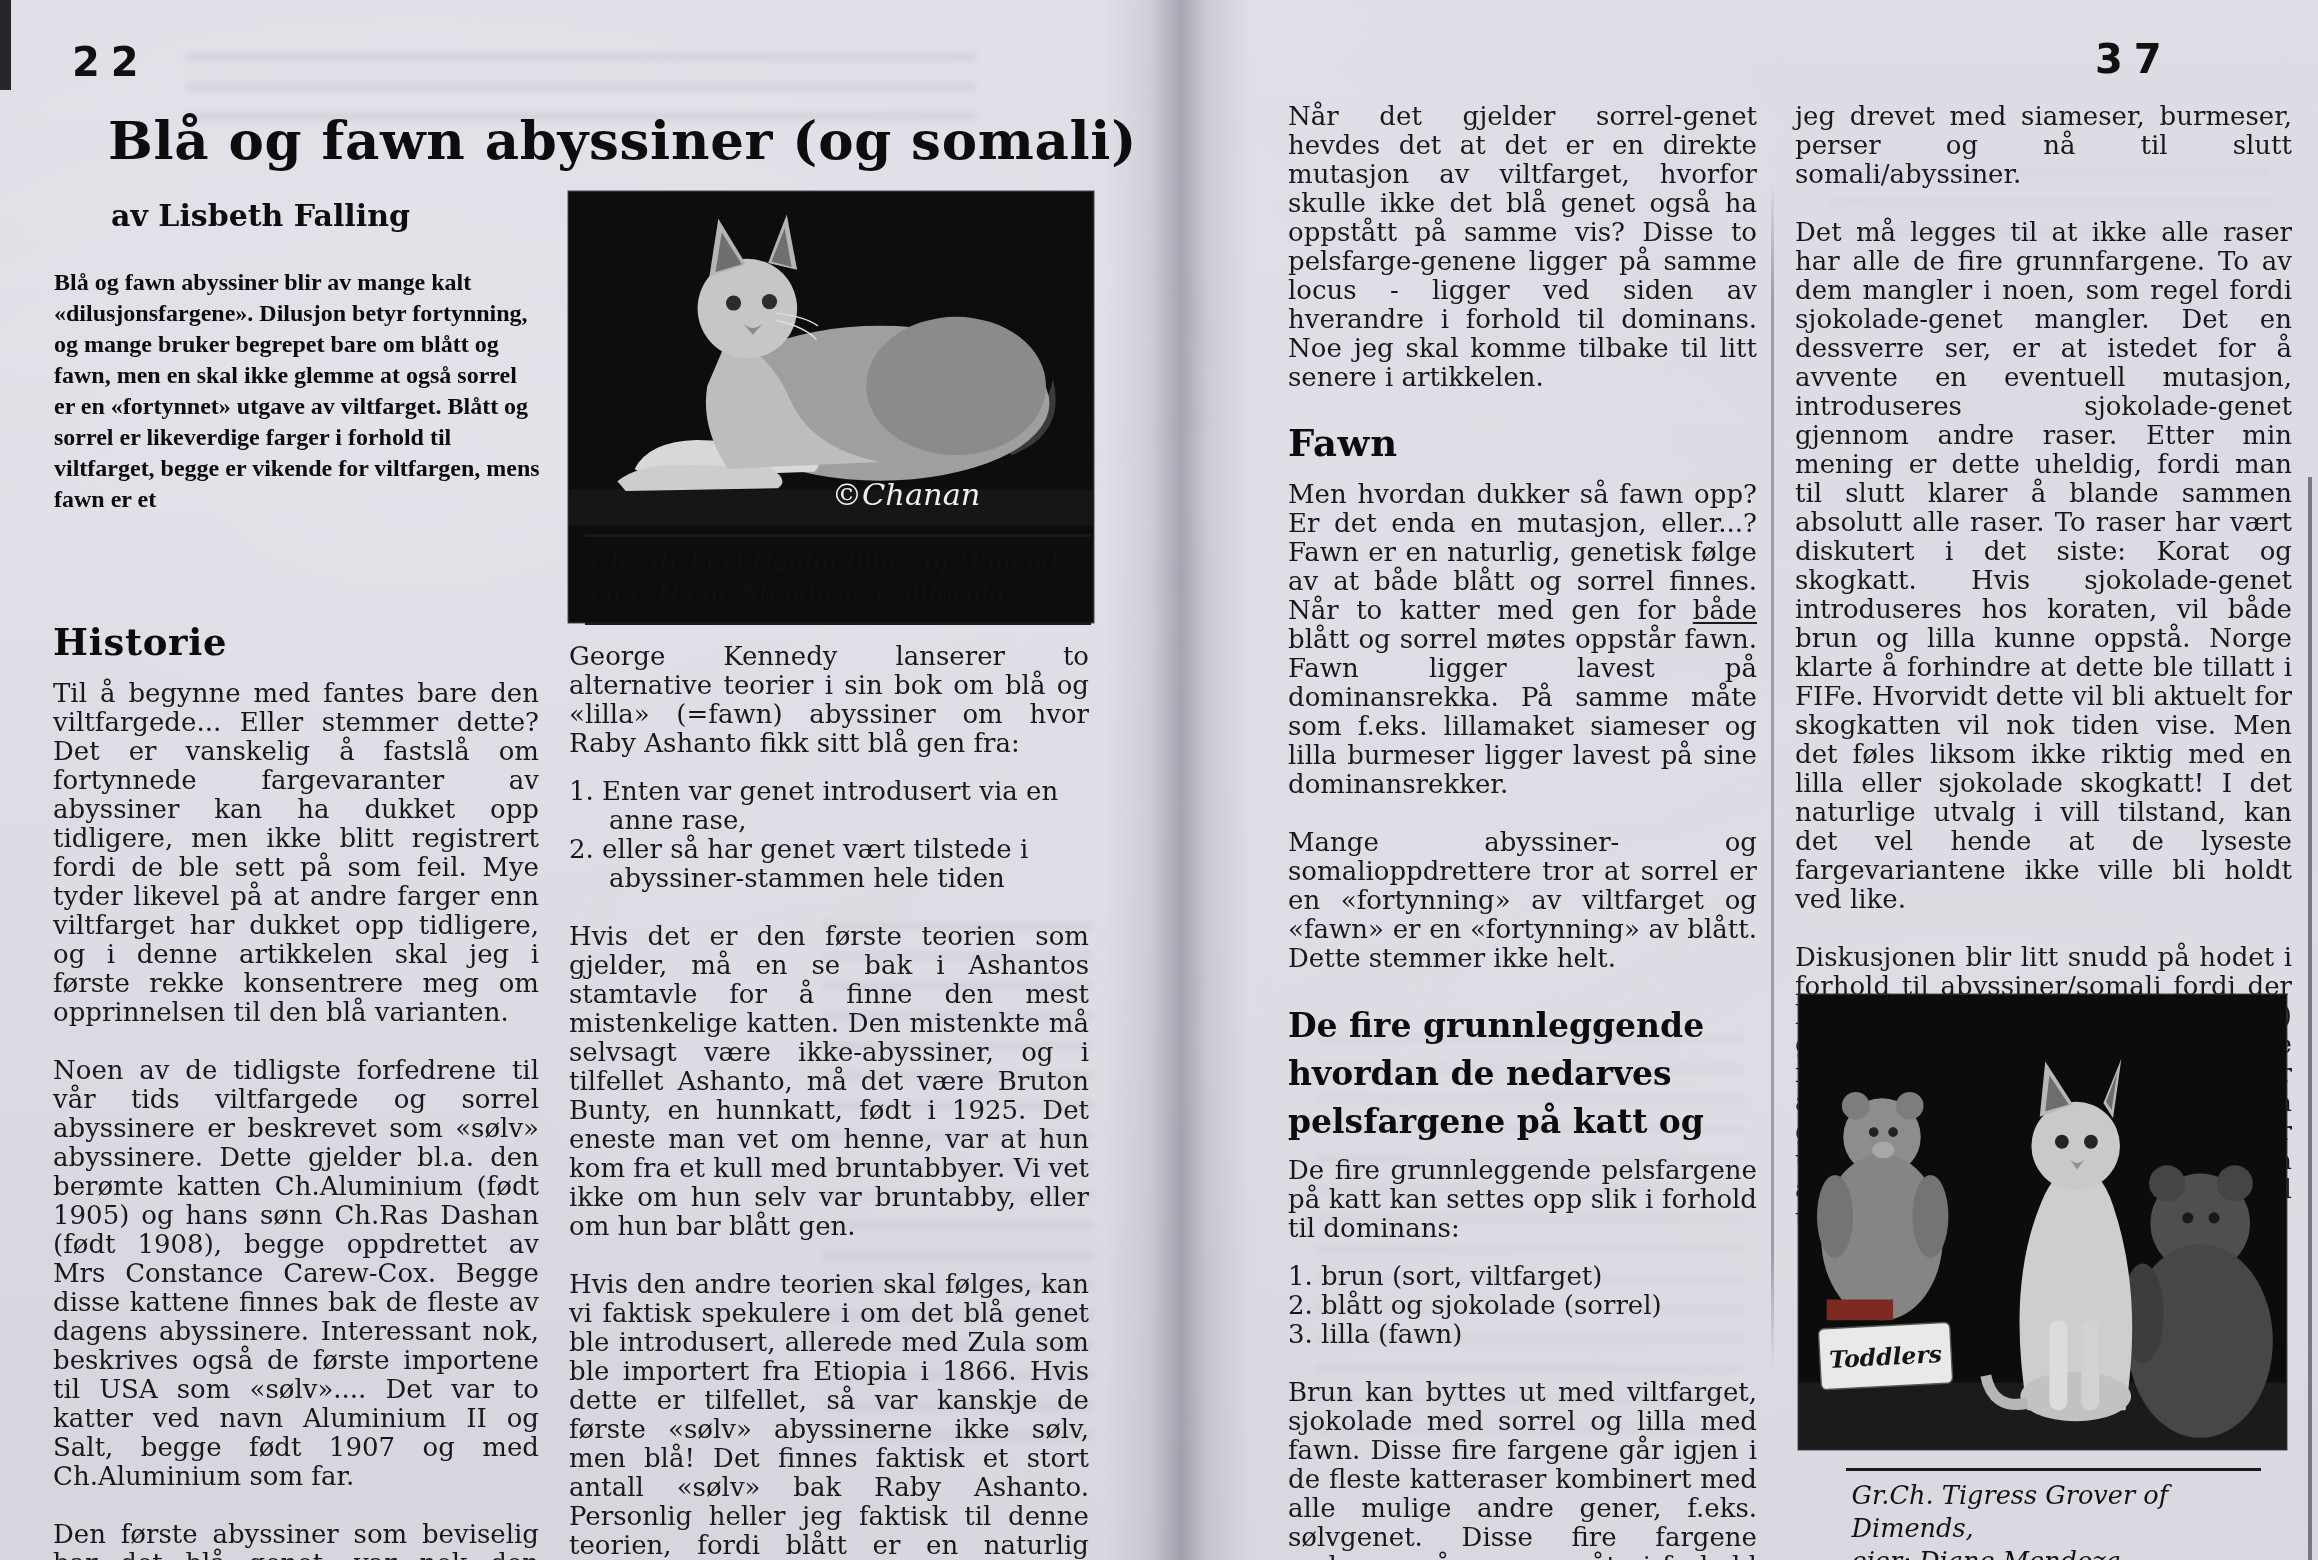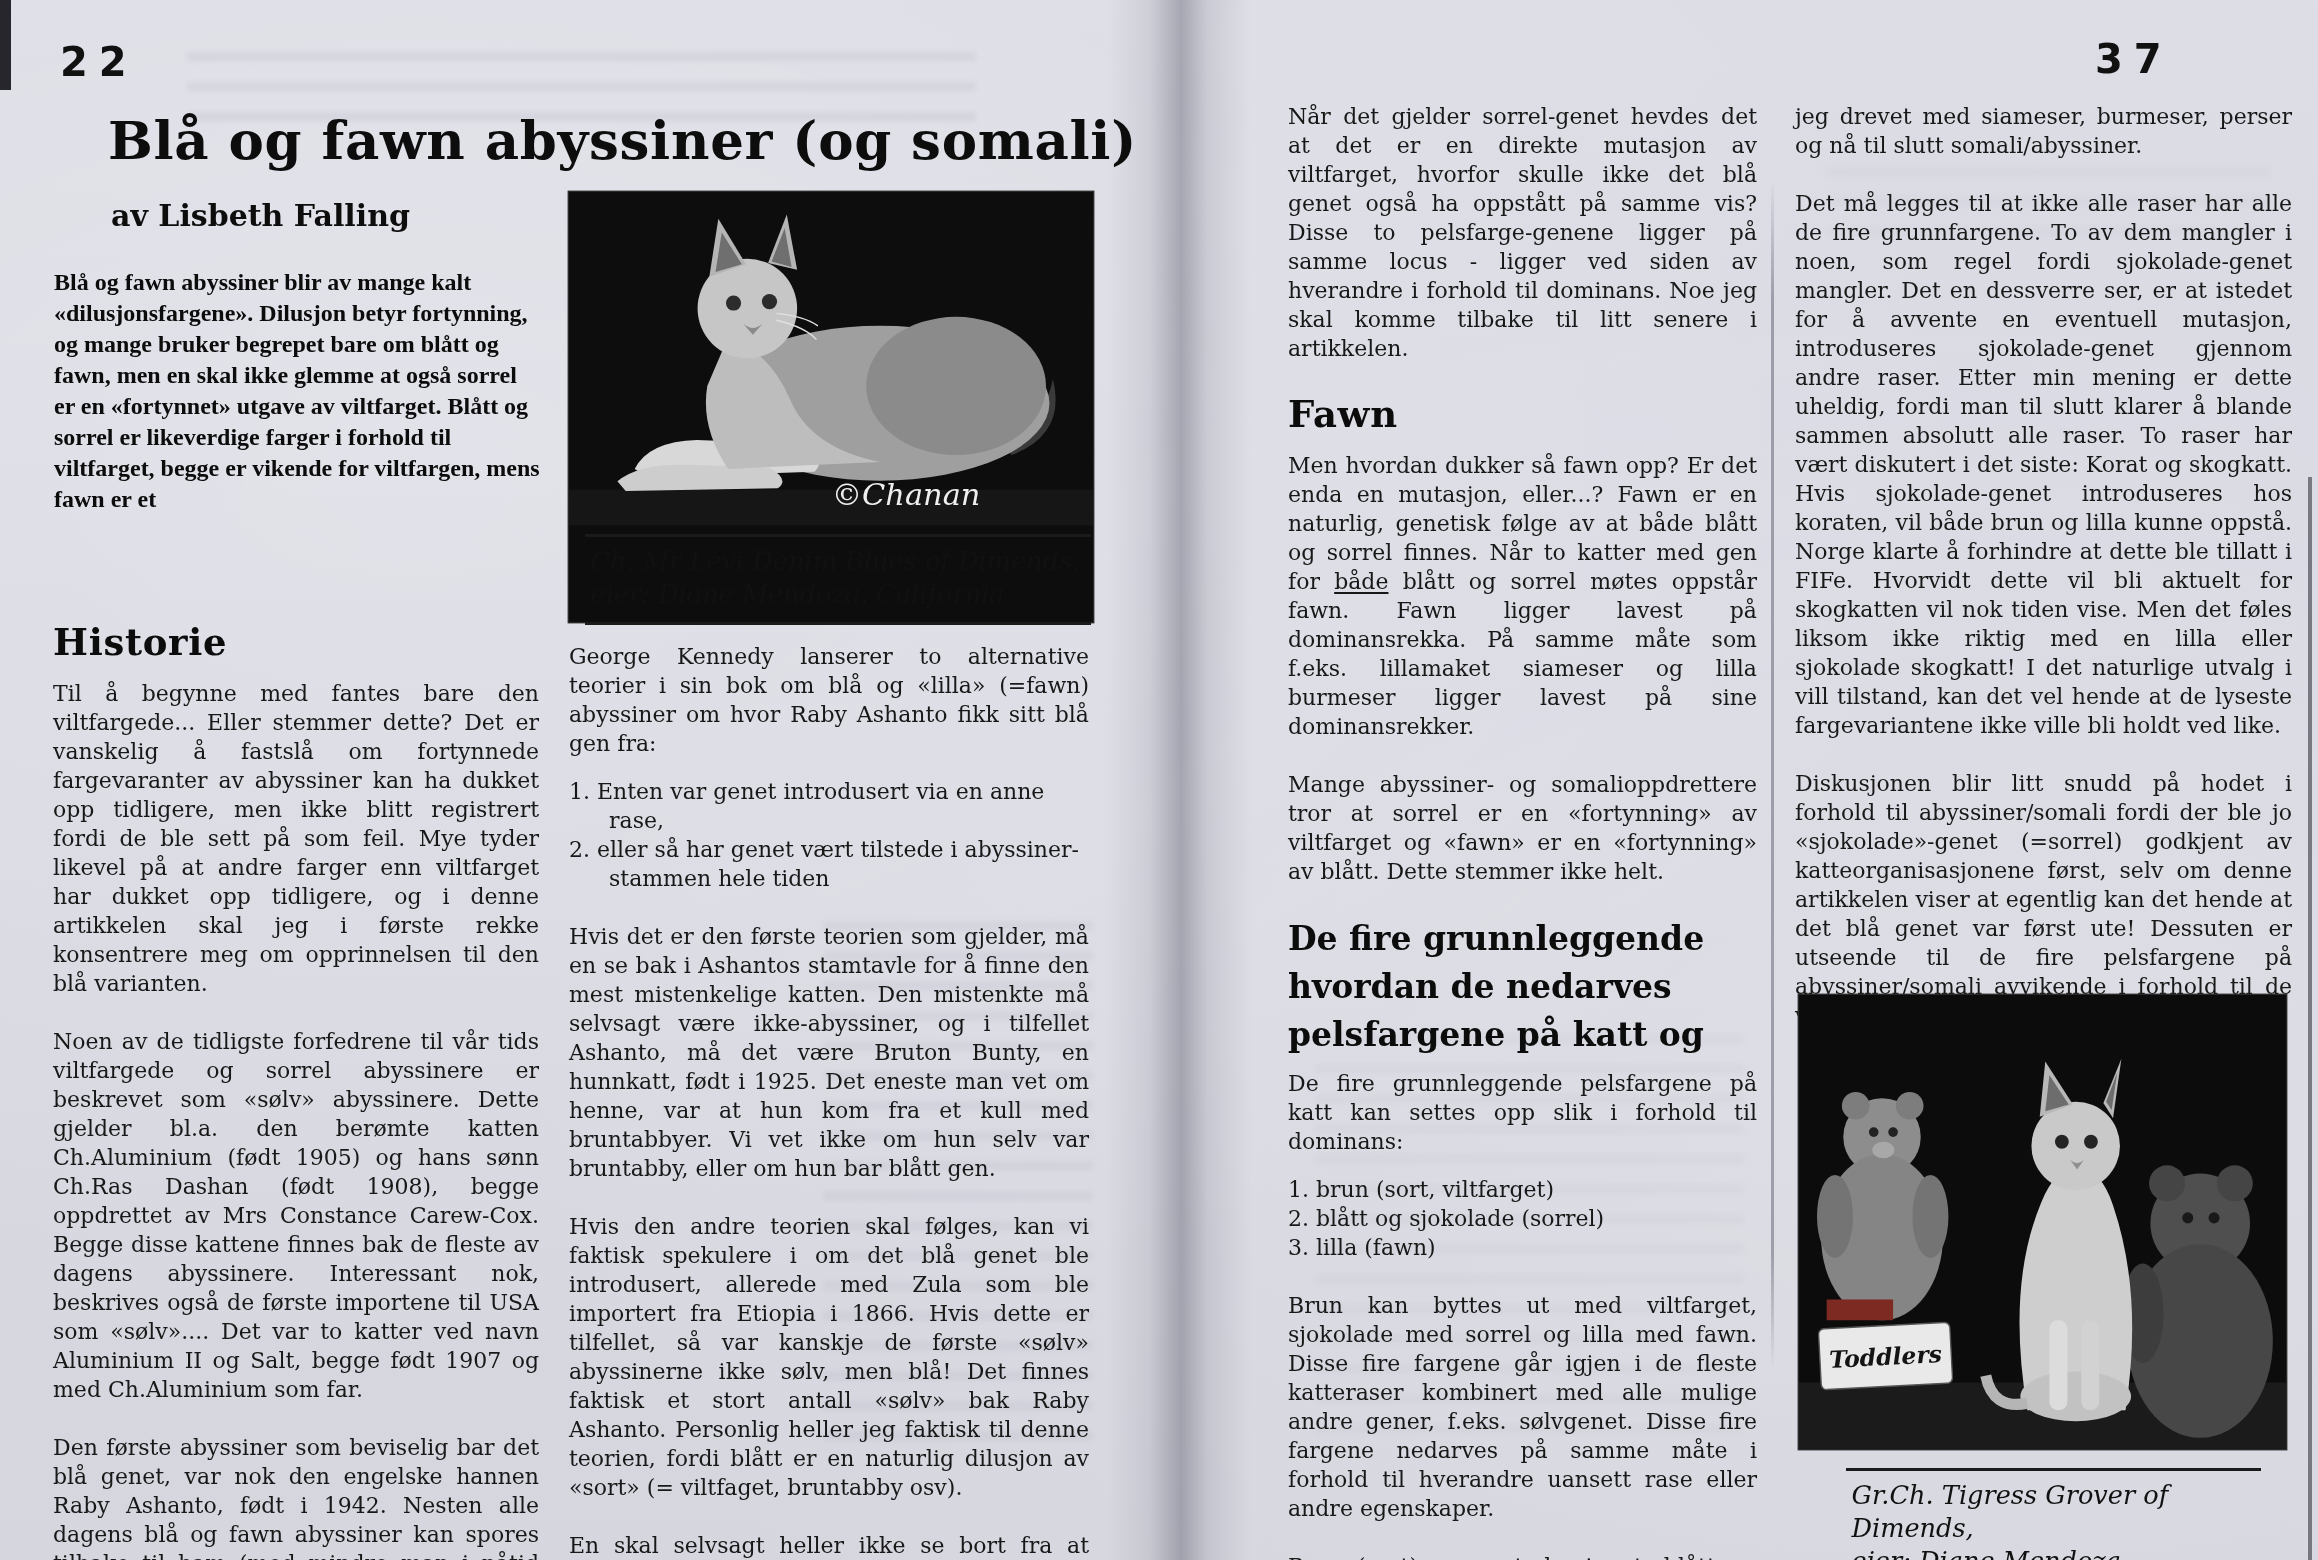--- a/index.html
+++ b/index.html
@@ -18,28 +18,28 @@
   
   .smudge{position:absolute;filter:blur(2.8px);
     background:repeating-linear-gradient(0deg,rgba(0,0,0,0) 0px,rgba(0,0,0,0) 18px,rgba(85,85,110,0.5) 21px,rgba(85,85,110,0.5) 28px,rgba(0,0,0,0) 30px);}
   .s1{left:187px;top:44px;width:789px;height:97px;opacity:.16;}
   .s2{left:803px;top:387px;width:291px;height:152px;opacity:.10;}
   .s3{left:823px;top:920px;width:270px;height:540px;opacity:.12;}
   .s4{left:1315px;top:1024px;width:429px;height:429px;opacity:.07;}
   .s5{left:1827px;top:159px;width:443px;height:97px;opacity:.06;}
 
   .pagenum{position:absolute;font-family:"DejaVu Sans",sans-serif;font-weight:bold;font-size:40px;letter-spacing:11px;color:#111;}
-  .pn-left{left:60px;top:39px;}
+  .pn-left{left:72px;top:39px;}
   .pn-right{left:2095px;top:36px;}
 
   .title{position:absolute;left:108px;top:109px;width:983px;font-size:53px;font-weight:bold;letter-spacing:0.7px;white-space:nowrap;color:#0d0d0d;}
   .byline{position:absolute;left:111px;top:198px;font-size:30px;font-weight:bold;color:#0d0d0d;}
 
   .col{position:absolute;}
-  .para{font-size:22px;line-height:29px;text-align:justify;margin:0 0 29px 0;}
+  .para{font-size:26px;line-height:29px;text-align:justify;margin:0 0 29px 0;}
   .intro{position:absolute;left:54px;top:267px;width:486px;font-size:24px;line-height:31px;font-weight:bold;color:#0c0c0c;text-align:left;font-family:Liberation Serif, serif;}
   .intro-last{display:block;border-bottom:3.5px solid #1b1b1b;padding-bottom:7px;margin-top:1.4px;}
   .sec-heading{font-size:37px;font-weight:bold;letter-spacing:0.7px;margin:0 0 15px 0;color:#0c0c0c;}
   .big-heading{font-size:33px;font-weight:bold;line-height:48px;margin:0 0 9.7px 0;color:#0c0c0c;}
   .hang{padding-left:40px;text-indent:-40px;text-align:left;margin-bottom:0;}
   .list-block{margin:0 0 29px 0;}
 
   .photo-frame{position:absolute;background:#0d0d0d;box-shadow:0 0 0 1.4px #2a2a2a;}
   .caption{position:absolute;border-top:3.5px solid #1a1a1a;border-bottom:3.5px solid #1a1a1a;
     padding:8.3px 5.5px 11px 5.5px;font-style:italic;font-size:25.6px;line-height:33px;color:#111;}

